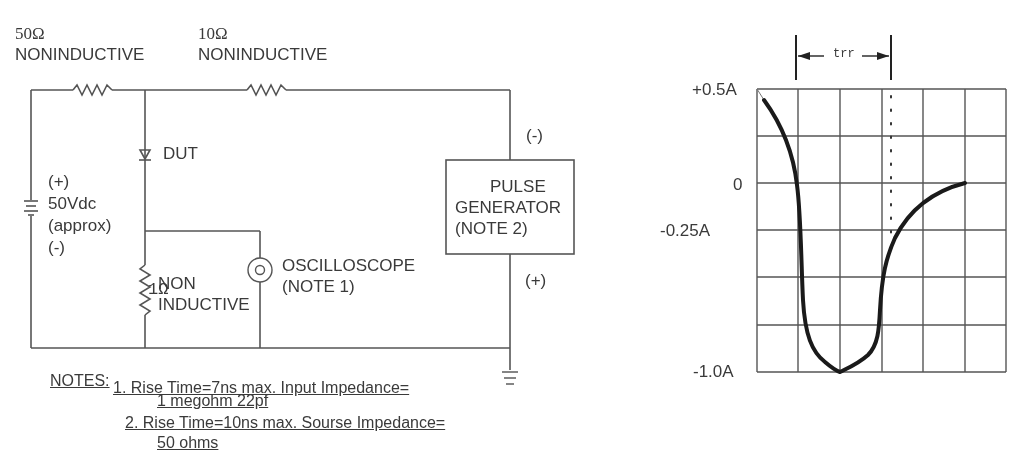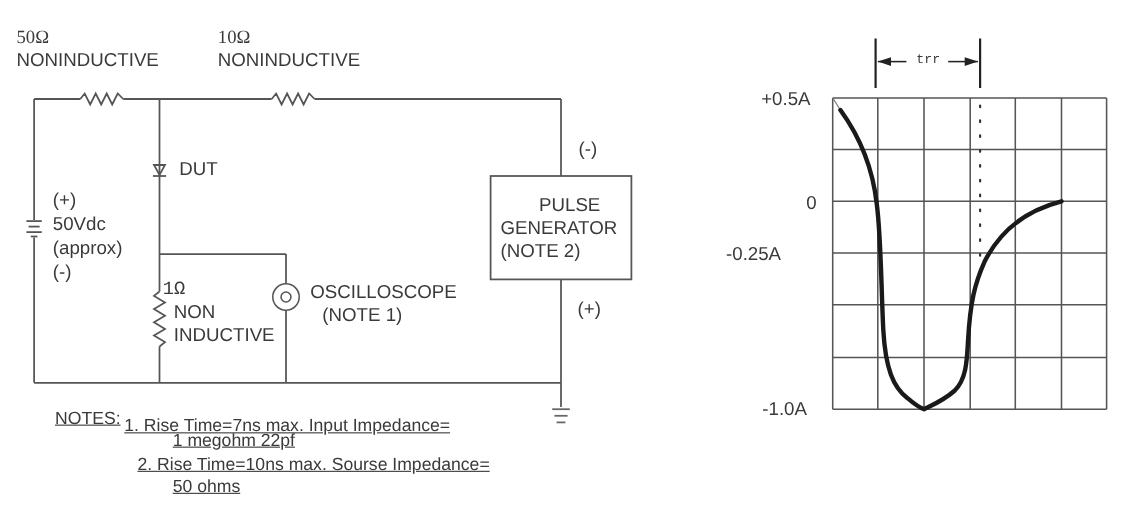--- a/index.html
+++ b/index.html
@@ -1,20 +1,20 @@
 <!DOCTYPE html>
 <html><head>
   <meta charset="utf-8">
   <style>
     html, body { margin: 0; padding: 0; background: #ffffff; }
     body { width: 1021px; height: 464px; position: relative; overflow: hidden;
            font-family: "Liberation Sans", sans-serif; color: #333333; }
     svg { position: absolute; left: 0; top: 0; }
     .lbl { position: absolute; font-size: 17px; line-height: 20px; color: #3a3a3a; white-space: pre; }
-    .ohm { font-family: "Liberation Serif", serif; }
+    .ohm { font-family: "Liberation Serif", serif; margin-top: 26px; }
     .notes { font-size: 16px; line-height: 19px; text-decoration: underline; }
   </style>
 </head>
 <body>
 
 <svg width="1021" height="464" viewBox="0 0 1021 464">
 
   <g stroke="#555" stroke-width="1.6" fill="none">
 
     <line x1="31" y1="90" x2="73" y2="90"></line>
@@ -120,21 +120,21 @@
 <div class="lbl" style="left:48px; top:172px;">(+)</div>
 <div class="lbl" style="left:48px; top:194px;">50Vdc</div>
 <div class="lbl" style="left:48px; top:216px;">(approx)</div>
 <div class="lbl" style="left:48px; top:238px;">(-)</div>
 
 <div class="lbl ohm" style="left:148px; top:254px;font-family:Liberation Mono, monospace;">1Ω</div>
 <div class="lbl" style="left:158px; top:274px;">NON</div>
 <div class="lbl" style="left:158px; top:295px;">INDUCTIVE</div>
 
 <div class="lbl" style="left:282px; top:256px;">OSCILLOSCOPE</div>
-<div class="lbl" style="left:293px; top:277px;">(NOTE 1)</div>
+<div class="lbl" style="left:282px; top:277px;">(NOTE 1)</div>
 
 <div class="lbl" style="left:526px; top:126px;">(-)</div>
 <div class="lbl" style="left:455px; top:177px;margin-left:35px;">PULSE</div>
 <div class="lbl" style="left:455px; top:198px;">GENERATOR</div>
 <div class="lbl" style="left:455px; top:219px;">(NOTE 2)</div>
 <div class="lbl" style="left:525px; top:271px;">(+)</div>
 
 <div class="lbl notes" style="left:50px; top:371px;">NOTES:</div>
 <div class="lbl notes" style="left:113px; top:378px;">1. Rise Time=7ns max. Input Impedance=</div>
 <div class="lbl notes" style="left:157px; top:391px;">1 megohm 22pf</div>

